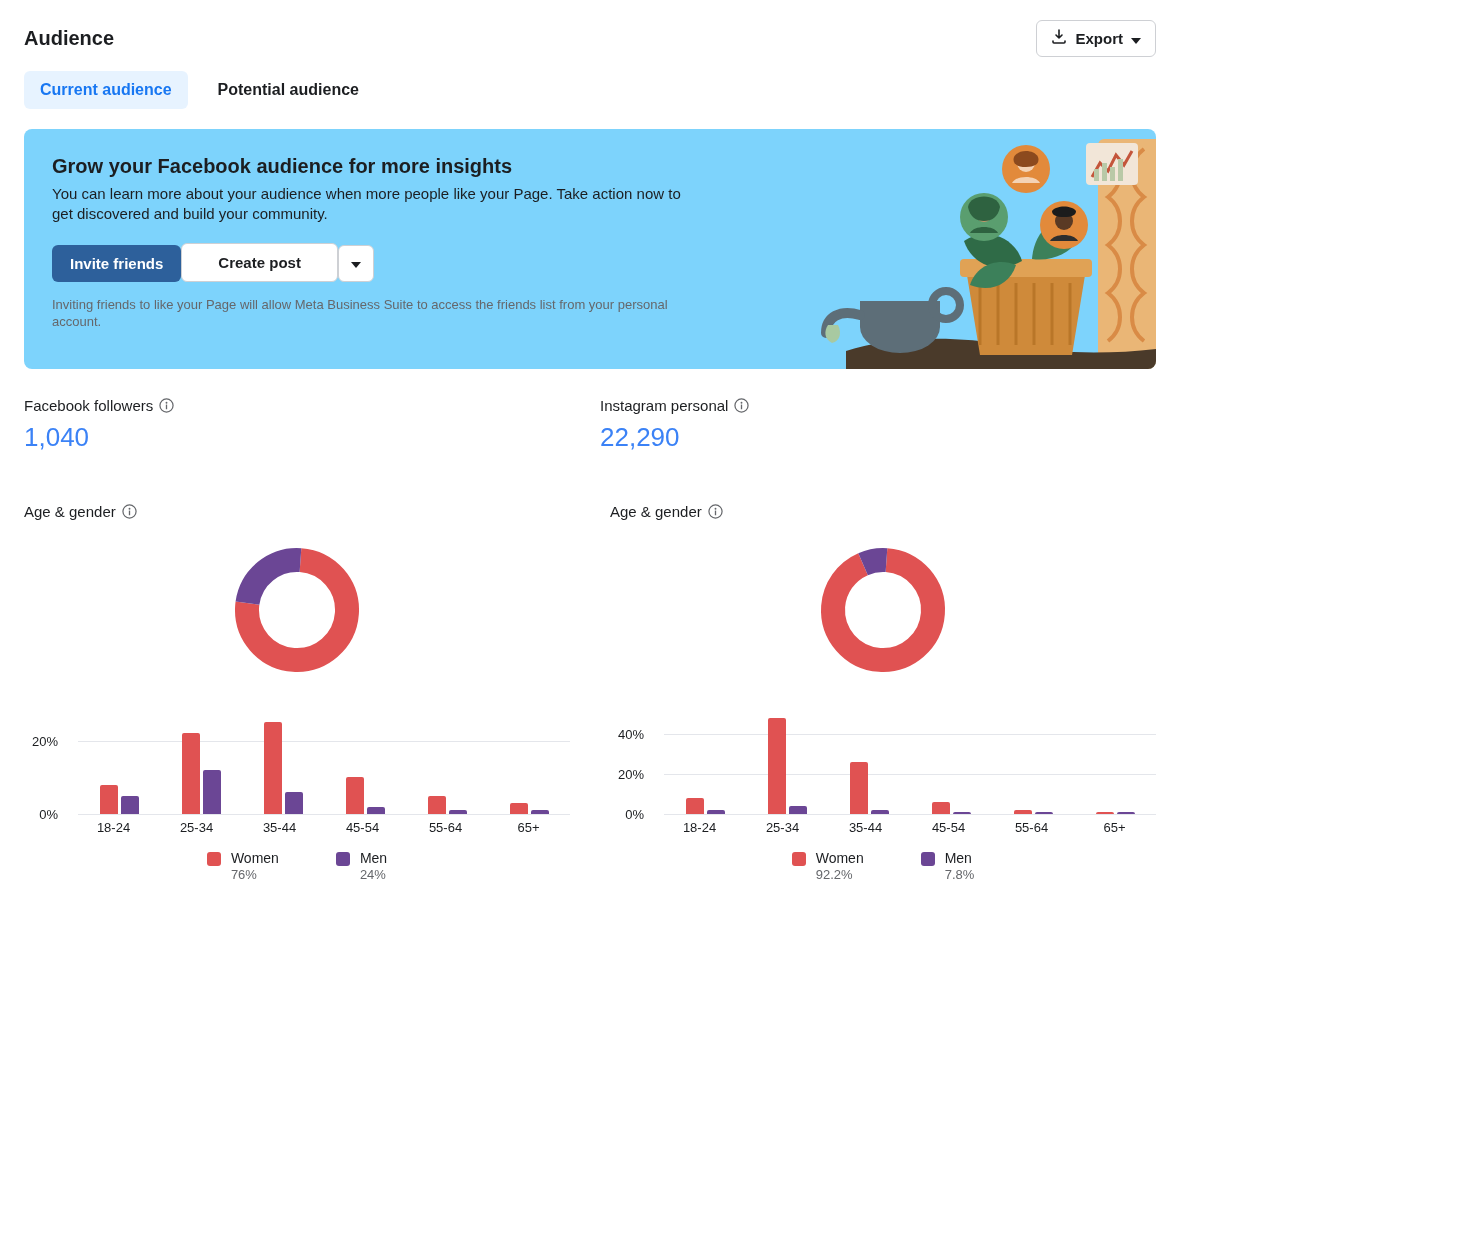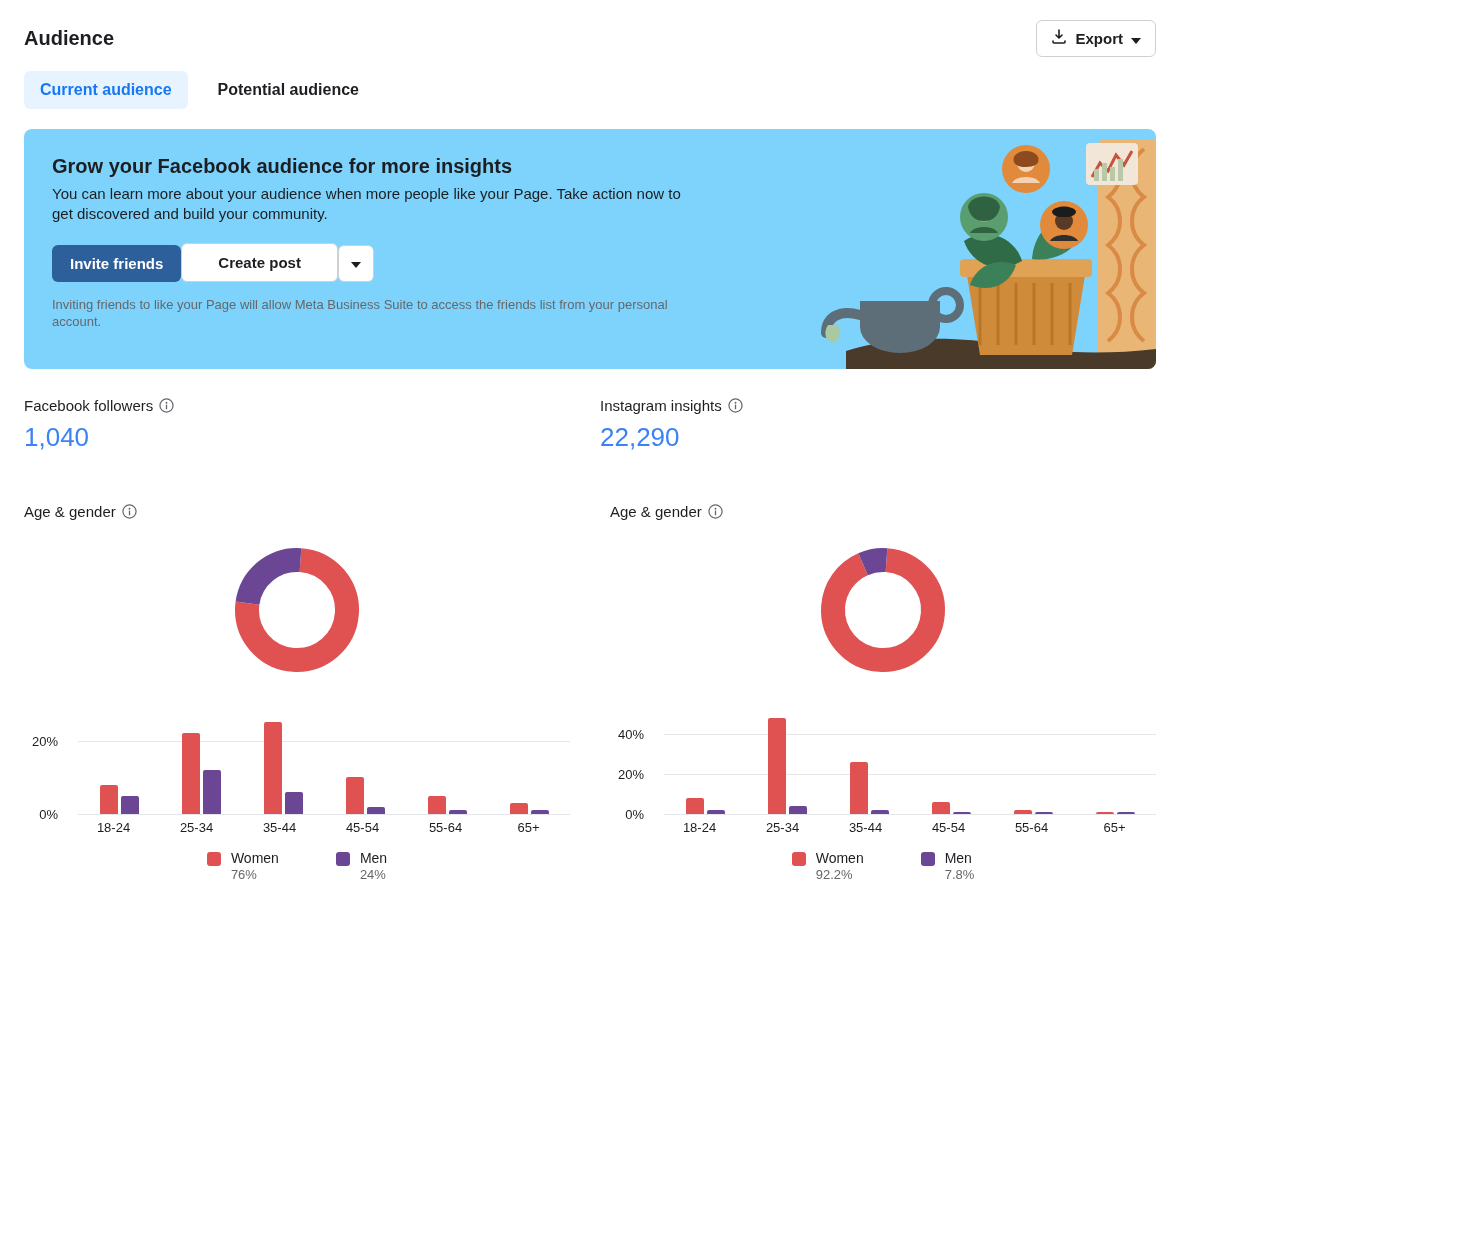--- a/index.html
+++ b/index.html
@@ -347,21 +347,21 @@
             <circle cx="8" cy="8" r="7" stroke="#65676b" stroke-width="1.3" fill="none"></circle>
             <circle cx="8" cy="5" r="1" fill="#65676b"></circle>
             <rect x="7.3" y="7" width="1.4" height="5" fill="#65676b"></rect>
           </svg>
       </span>
     </div>
     <div class="stat-value">1,040</div>
   </div>
   <div class="stat-col">
     <div class="stat-label">
-      <span>Instagram insights</span>
+      <span>Instagram personal</span>
       <span class="info-icon">
         <svg width="15" height="15" viewBox="0 0 16 16">
             <circle cx="8" cy="8" r="7" stroke="#65676b" stroke-width="1.3" fill="none"></circle>
             <circle cx="8" cy="5" r="1" fill="#65676b"></circle>
             <rect x="7.3" y="7" width="1.4" height="5" fill="#65676b"></rect>
           </svg>
       </span>
     </div>
     <div class="stat-value">22,290</div>
   </div>

